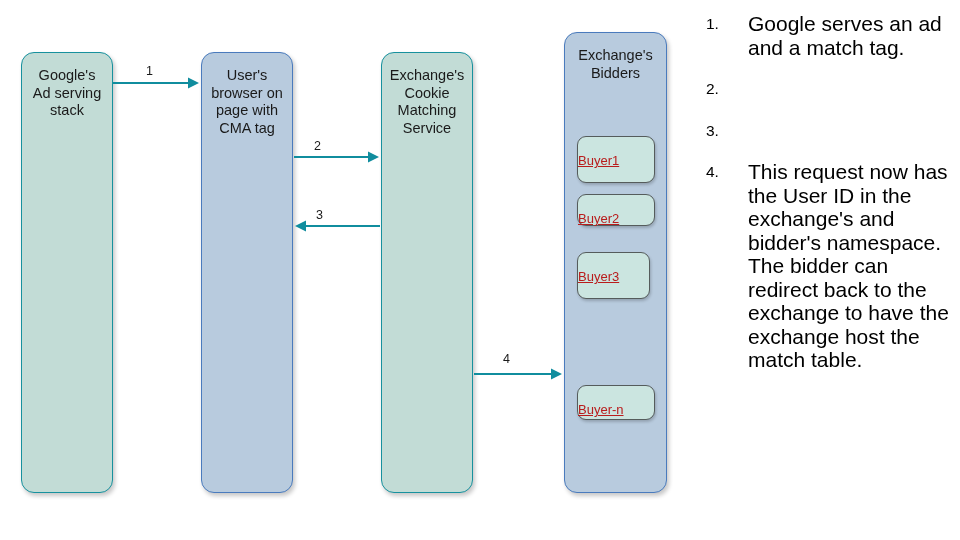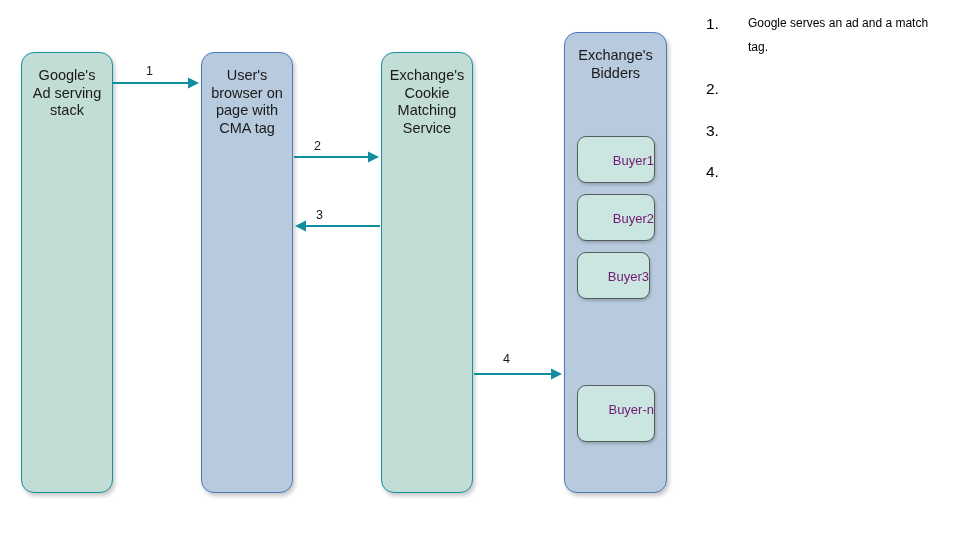--- a/index.html
+++ b/index.html
@@ -47,23 +47,24 @@
 
   
   .buyer {
     position: absolute;
     box-sizing: border-box;
     background: #cbe5e0;
     border: 1.1px solid #555c5c;
     border-radius: 9px;
     font-size: 13px;
     line-height: 46px;
-    text-align: right;
-    color: #701a75;
+    text-align: left;
+    color: #b91c1c;
     box-shadow: 1px 2px 3px rgba(0,0,0,0.20);
+    text-decoration: underline;
   }
 
   
   .arrow-svg {
     position: absolute;
     left: 0; top: 0;
     width: 960px;
     height: 540px;
     overflow: visible;
     pointer-events: none;
@@ -89,21 +90,21 @@
   }
   .step-num {
     width: 42px;
     flex: 0 0 42px;
     font-size: 15.5px;
     line-height: 23.5px;
     color: #000;
   }
   .step-text {
     flex: 1 1 auto;
-    font-size: 12px;
+    font-size: 21px;
     line-height: 23.5px;
     color: #000;
   }
 </style>
 </head>
 <body>
 
 <div id="canvas">
 
   <div class="pillar blue" id="node-browser" style="left: 201px; top: 52px; width: 92px; height: 441px;">User's
@@ -117,23 +118,23 @@
 
   <div class="pillar green" id="node-cms" style="left: 381px; top: 52px; width: 92px; height: 441px;">Exchange's
 Cookie
 Matching
 Service</div>
 
   <div class="pillar blue" id="node-bidders" style="left: 564px; top: 32px; width: 103px; height: 461px;">Exchange's
 Bidders</div>
 
   <div class="buyer" id="buyer-0" style="left: 577px; top: 136px; width: 78px; height: 47px; line-height: 47px;">Buyer1</div>
-  <div class="buyer" id="buyer-1" style="left: 577px; top: 194px; width: 78px; height: 47px; line-height: 47px;">Buyer2</div>
+  <div class="buyer" id="buyer-1" style="left: 577px; top: 194px; width: 78px; height: 32px; line-height: 47px;">Buyer2</div>
   <div class="buyer" id="buyer-2" style="left: 577px; top: 252px; width: 73px; height: 47px; line-height: 47px;">Buyer3</div>
-  <div class="buyer" id="buyer-3" style="left: 577px; top: 385px; width: 78px; height: 57px; line-height: 47px;">Buyer-n</div>
+  <div class="buyer" id="buyer-3" style="left: 577px; top: 385px; width: 78px; height: 35px; line-height: 47px;">Buyer-n</div>
 
   <svg class="arrow-svg" id="arrow-layer" viewBox="0 0 960 540" xmlns="http://www.w3.org/2000/svg">
       <line x1="113" y1="83" x2="188" y2="83" stroke="#108d9e" stroke-width="2.1"></line>
       <polygon points="199,83 188,77.5 188,88.5" fill="#108d9e"></polygon>
       <line x1="294" y1="157" x2="368" y2="157" stroke="#108d9e" stroke-width="2.1"></line>
       <polygon points="379,157 368,151.5 368,162.5" fill="#108d9e"></polygon>
       <line x1="380" y1="226" x2="306" y2="226" stroke="#108d9e" stroke-width="2.1"></line>
       <polygon points="295,226 306,220.5 306,231.5" fill="#108d9e"></polygon>
       <line x1="474" y1="374" x2="551" y2="374" stroke="#108d9e" stroke-width="2.1"></line>
       <polygon points="562,374 551,368.5 551,379.5" fill="#108d9e"></polygon>
@@ -152,14 +153,15 @@
     <div class="step-text">Google serves an ad and a match tag.</div>
   </div>
   <div class="step">
     <div class="step-num">2.</div>
   </div>
   <div class="step">
     <div class="step-num">3.</div>
   </div>
   <div class="step">
     <div class="step-num">4.</div>
+    <div class="step-text">This request now has the User ID in the exchange's and bidder's namespace. The bidder can redirect back to the exchange to have the exchange host the match table.</div>
   </div>
 </div>
 
 </body></html>

